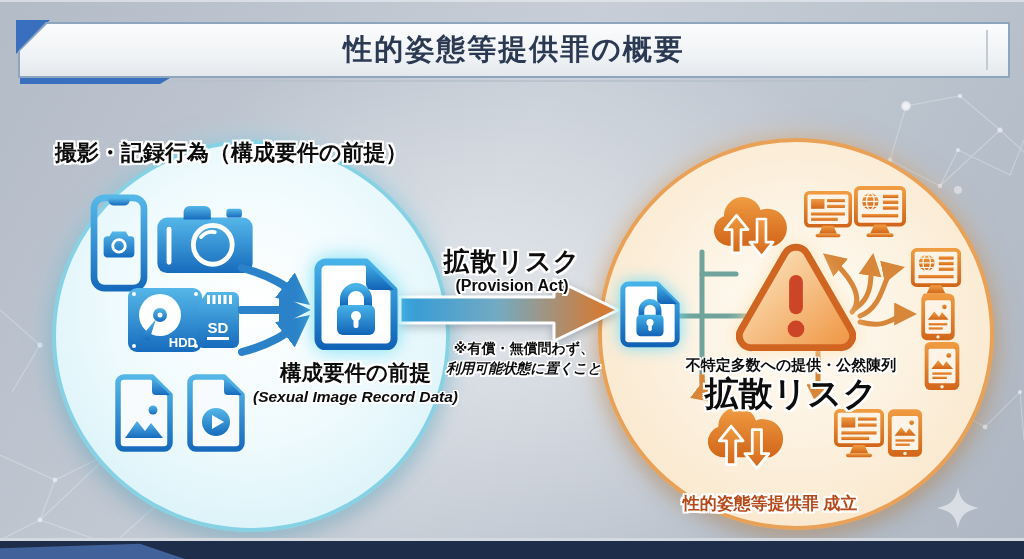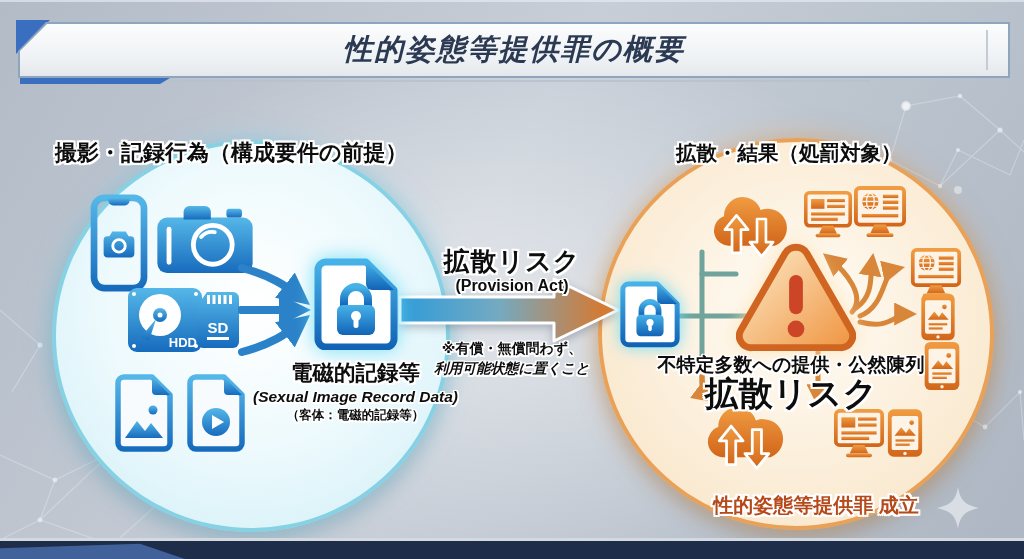--- a/index.html
+++ b/index.html
@@ -12,21 +12,21 @@
   .ow{color:#0d0d0d;font-weight:bold;
     text-shadow:-2px -2px 0 #fff,2px -2px 0 #fff,-2px 2px 0 #fff,2px 2px 0 #fff,0 -2px 0 #fff,0 2px 0 #fff,-2px 0 0 #fff,2px 0 0 #fff;}
   .ow-sm{color:#0d0d0d;font-weight:bold;
     text-shadow:-1.5px -1.5px 0 #fff,1.5px -1.5px 0 #fff,-1.5px 1.5px 0 #fff,1.5px 1.5px 0 #fff,0 -1.5px 0 #fff,0 1.5px 0 #fff,-1.5px 0 0 #fff,1.5px 0 0 #fff;}
   .center{text-align:center;}
   .circle{border-radius:50%;}
   .circle-left{background:radial-gradient(circle at 50% 42%,#ffffff 0%,#eefafd 48%,#cdeef6 100%);
     border:4px solid #86d2e4;box-shadow:0 0 26px rgba(120,210,235,.55),0 10px 18px rgba(70,90,110,.25);}
   .circle-right{background:radial-gradient(circle at 50% 45%,#fffdf8 0%,#fcf0dd 48%,#f8e2c2 100%);
     border:4px solid #e9a157;box-shadow:0 0 26px rgba(235,160,80,.5),0 10px 18px rgba(90,75,60,.25);}
-  .header-outer{background:#8ea6bd;clip-path:polygon(28px 0,100% 0,100% 100%,0 100%,0 52%);font-style:italic;}
+  .header-outer{background:#8ea6bd;clip-path:polygon(28px 0,100% 0,100% 100%,0 100%,0 52%);}
   .header-inner{position:absolute;left:2px;top:2px;right:2px;bottom:2px;
     background:linear-gradient(180deg,#fbfcfd 0%,#eef1f4 70%,#e4e8ec 100%);
     clip-path:polygon(27px 0,100% 0,100% 100%,0 100%,0 52%);
     display:flex;align-items:center;justify-content:center;}
   .page-title{font-size:29px;font-weight:bold;color:#2b3a52;letter-spacing:2px;}
   .footer-bar{background:#1e2d49;}
   svg{display:block;}
 </style>
 </head>
 <body>
@@ -181,21 +181,20 @@
   </div>
   <div class="abs" style="left:986px;top:30px;width:2px;height:40px;background:#c3ccd5;z-index:7"></div>
   <div class="abs" style="left:20px;top:78px;width:150px;height:6px;background:#3a6fc0;clip-path:polygon(0 0,100% 0,calc(100% - 10px) 100%,0 100%);z-index:7"></div>
   <div class="abs" style="left:170px;top:80px;width:700px;height:2px;background:#b6c0ca;opacity:.8;z-index:7"></div>
 
   <div class="abs circle circle-left" style="left:52px;top:140px;width:390px;height:384px;z-index:1"></div>
 
   <div class="abs circle circle-right" style="left:598px;top:138px;width:388px;height:384px;z-index:1"></div>
 
   <div class="abs ow" style="left:55px;top:138px;font-size:22px;z-index:4">撮影・記録行為（構成要件の前提）</div>
-  <div class="abs ow" style="left:676px;top:139px;font-size:20.5px;z-index:4">拡散・結果（処罰対象）</div>
 
   <svg class="abs" style="left:90px;top:194px;z-index:3" width="58" height="98">
       <use href="#s-phone-cam"></use>
     </svg>
   <svg class="abs" style="left:156px;top:204px;z-index:3" width="98" height="70">
       <use href="#s-camera"></use>
     </svg>
 
   <svg class="abs" style="left:126px;top:286px;z-index:3" width="78" height="68" viewBox="0 0 78 68">
     <rect x="2" y="2" width="74" height="64" rx="9" fill="url(#gBlue)"></rect>
@@ -234,42 +233,41 @@
       <path d="M3,58 H60" marker-end="url(#mBlue)"></path>
       <path d="M4,100 C34,92 48,82 62,71" marker-end="url(#mBlue)"></path>
     </g>
   </svg>
 
   <svg class="abs" style="left:314px;top:258px;z-index:3;filter:drop-shadow(0 0 10px rgba(110,220,245,.95))" width="84" height="92">
       <use href="#s-filelock"></use>
     </svg>
 
   <div class="abs center" style="left:233px;top:360px;width:245px;z-index:4">
-    <div class="ow" style="font-size:21.5px;line-height:27px;">電磁的記録等</div>
+    <div class="ow" style="font-size:21.5px;line-height:27px;">構成要件の前提</div>
     <div class="ow-sm" style="font-size:15.5px;line-height:20px;font-style:italic;">(Sexual Image Record Data)</div>
-    <div class="ow-sm" style="font-size:12.5px;line-height:17px;">（客体：電磁的記録等）</div>
   </div>
 
   <div class="abs center" style="left:412px;top:246px;width:200px;z-index:4">
     <div class="ow" style="font-size:26px;line-height:31px;letter-spacing:1px;">拡散リスク</div>
     <div class="ow-sm" style="font-size:16px;line-height:18px;">(Provision Act)</div>
   </div>
 
   <svg class="abs" style="left:398px;top:276px;z-index:2;filter:drop-shadow(0 3px 5px rgba(60,70,90,.35))" width="224" height="68" viewBox="0 0 224 68">
     <defs>
       <linearGradient id="gMainArrow" x1="0" y1="0" x2="1" y2="0">
         <stop offset="0" stop-color="#2f9bd8"></stop>
           <stop offset="0.45" stop-color="#74aac2"></stop>
           <stop offset="1" stop-color="#e2731f"></stop>
       </linearGradient>
     </defs>
     <polygon points="2,21 156,21 156,3 220,34 156,65 156,47 2,47" fill="url(#gMainArrow)" stroke="#ffffff" stroke-width="3" stroke-linejoin="round"></polygon>
   </svg>
 
-  <div class="abs center" style="left:408px;top:338px;width:208px;z-index:4">
+  <div class="abs center" style="left:420px;top:338px;width:208px;z-index:4">
     <div class="ow-sm" style="font-size:14px;line-height:20px;">※有償・無償問わず、</div>
     <div class="ow-sm" style="font-size:14px;line-height:20px;font-style:italic;">利用可能状態に置くこと</div>
   </div>
 
   <svg class="abs" style="left:598px;top:138px;z-index:2" width="388" height="384" viewBox="0 0 388 384">
     <g stroke="#6fa39b" stroke-width="5" fill="none" stroke-linecap="round">
       <path d="M82,178 H150"></path>
       <path d="M104,114 V246"></path>
       <path d="M104,136 H138"></path>
     </g>
@@ -311,25 +309,25 @@
       <use href="#s-phone-img"></use>
     </svg>
   <svg class="abs" style="left:886px;top:406px;z-index:3" width="38" height="54">
       <use href="#s-phone-img"></use>
     </svg>
   <svg class="abs" style="left:834px;top:409px;z-index:3" width="50" height="50">
       <use href="#s-monitor-article"></use>
     </svg>
 
   <div class="abs center" style="left:630px;top:352px;width:322px;z-index:4">
-    <div class="ow-sm" style="font-size:19px;line-height:26px;">不特定多数への提供・公然陳列</div>
+    <div class="ow-sm" style="font-size:15px;line-height:26px;">不特定多数への提供・公然陳列</div>
     <div class="ow" style="font-size:34px;line-height:31px;">拡散リスク</div>
   </div>
 
-  <div class="abs center ow" style="left:666px;top:492px;width:300px;font-size:20px;color:#b5491a;z-index:4">性的姿態等提供罪 成立</div>
+  <div class="abs center ow" style="left:620px;top:492px;width:300px;font-size:17px;color:#b5491a;z-index:4">性的姿態等提供罪 成立</div>
 
   <svg class="abs" style="left:936px;top:486px;z-index:3" width="44" height="44">
       <use href="#s-sparkle"></use>
     </svg>
 
   <div class="abs" style="left:0;top:538px;width:1024px;height:3px;background:#d3d9df;z-index:5"></div>
   <div class="abs footer-bar" style="left:0;top:541px;width:1024px;height:18px;z-index:5">
     <div class="abs" style="left:0;top:0;width:200px;height:18px;background:#41619b;clip-path:polygon(0 40%,140px 15%,185px 100%,0 100%);"></div>
   </div>
 

